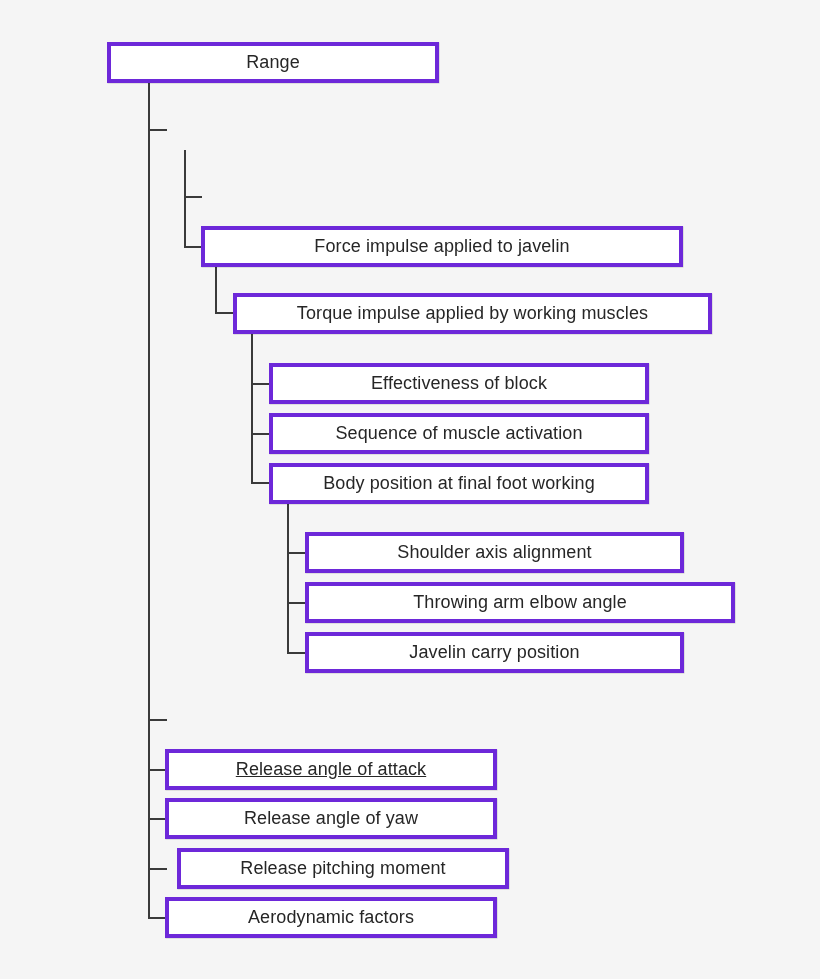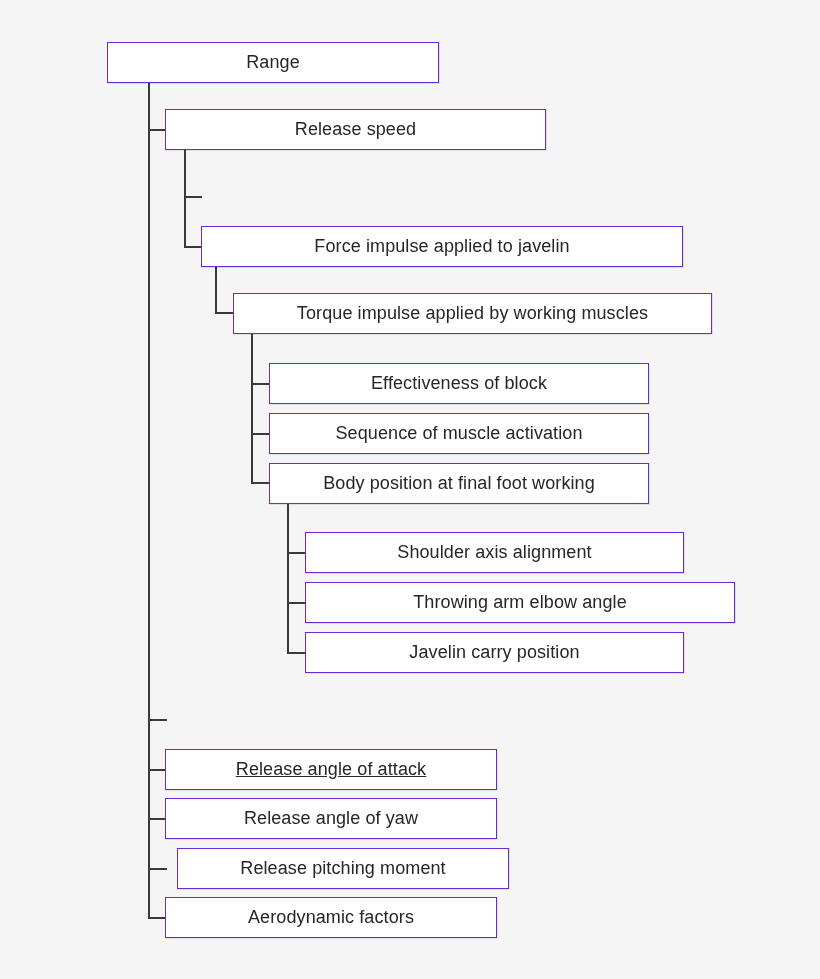--- a/index.html
+++ b/index.html
@@ -13,21 +13,21 @@
     width: 820px;
     height: 979px;
     background: #f5f5f5;
     font-family: "Liberation Sans", sans-serif;
     overflow: hidden;
   }
   .node {
     position: absolute;
     box-sizing: border-box;
     background: #ffffff;
-    border: 1px solid #6d28d9;
+    border: 4px solid #6d28d9;
     display: flex;
     align-items: center;
     justify-content: center;
     text-align: center;
     color: #262626;
     font-size: 18px;
     line-height: 1.15;
     letter-spacing: 0.1px;
     white-space: nowrap;
     box-shadow: 0.5px 0.5px 0 rgba(0,0,0,0.18);
@@ -72,23 +72,20 @@
 
   <div class="connector v" style="left:287px; top:504px; height:149px;"></div>
   <div class="connector h" style="left:287px; top:552px; width:19px;"></div>
   <div class="connector h" style="left:287px; top:602px; width:19px;"></div>
   <div class="connector h" style="left:287px; top:652px; width:19px;"></div>
 
   <div class="node" style="left:107px; top:42px; width:332px; height:41px;">
     <span>Range</span>
   </div>
 
-  <div class="node" style="left:165px; top:109px; width:381px; height:41px;">
-    <span>Release speed</span>
-  </div>
 
 
   <div class="node" style="left:201px; top:226px; width:482px; height:41px;">
     <span>Force impulse applied to javelin</span>
   </div>
 
   <div class="node" style="left:233px; top:293px; width:479px; height:41px;">
     <span>Torque impulse applied by working muscles</span>
   </div>
 

